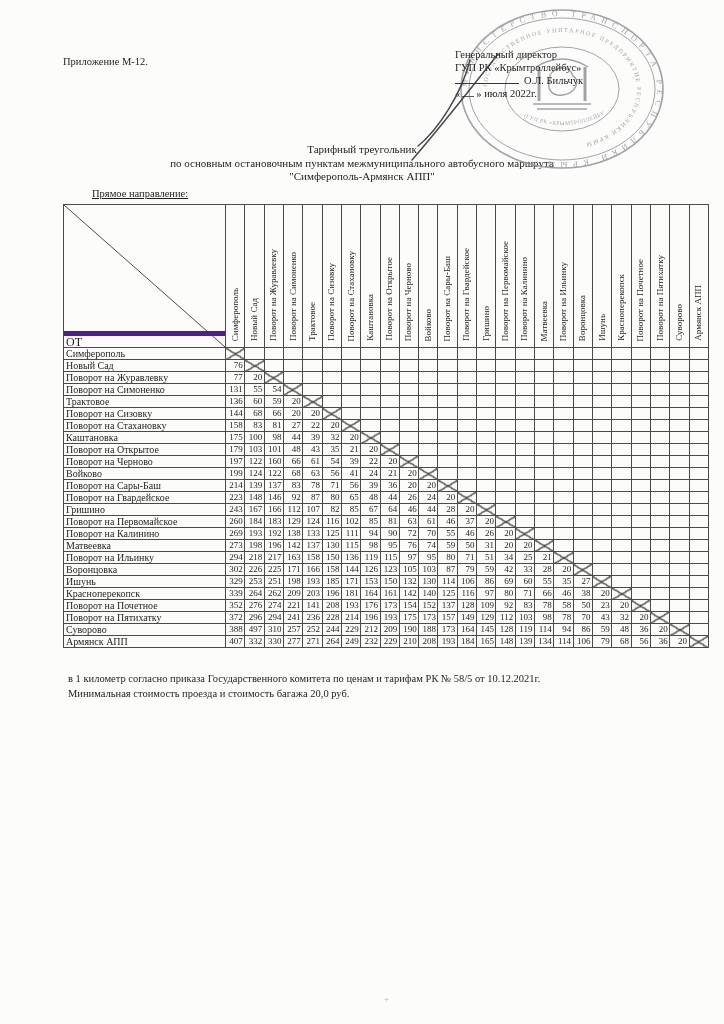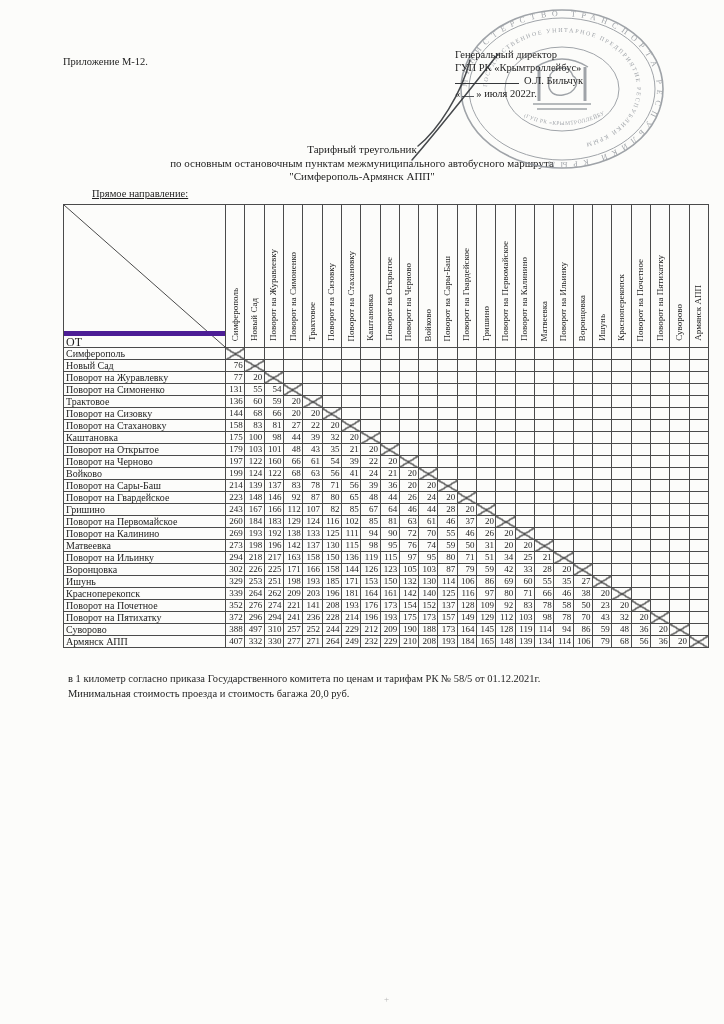--- a/index.html
+++ b/index.html
@@ -870,18 +870,18 @@
           <td class="num">68</td>
           <td class="num">56</td>
           <td class="num">36</td>
           <td class="num">20</td>
           <td class="xcell"></td>
         </tr>
       </tbody>
     </table>
 
   <div class="footer">
-    <div>в 1 километр согласно приказа Государственного комитета по ценам  и тарифам РК № 58/5 от 01.12.2021г.</div>
+    <div>в 1 километр согласно приказа Государственного комитета по ценам  и тарифам РК № 58/5 от 10.12.2021г.</div>
     <div>Минимальная стоимость проезда и стоимость багажа 20,0 руб.</div>
   </div>
 
   <div class="artifact">+</div>
 </div>
 
 </body></html>

